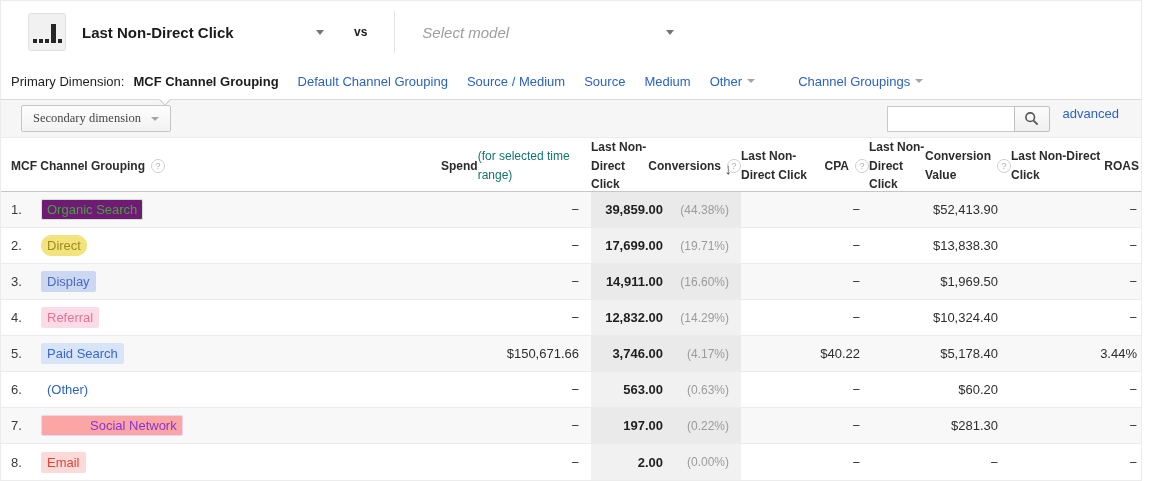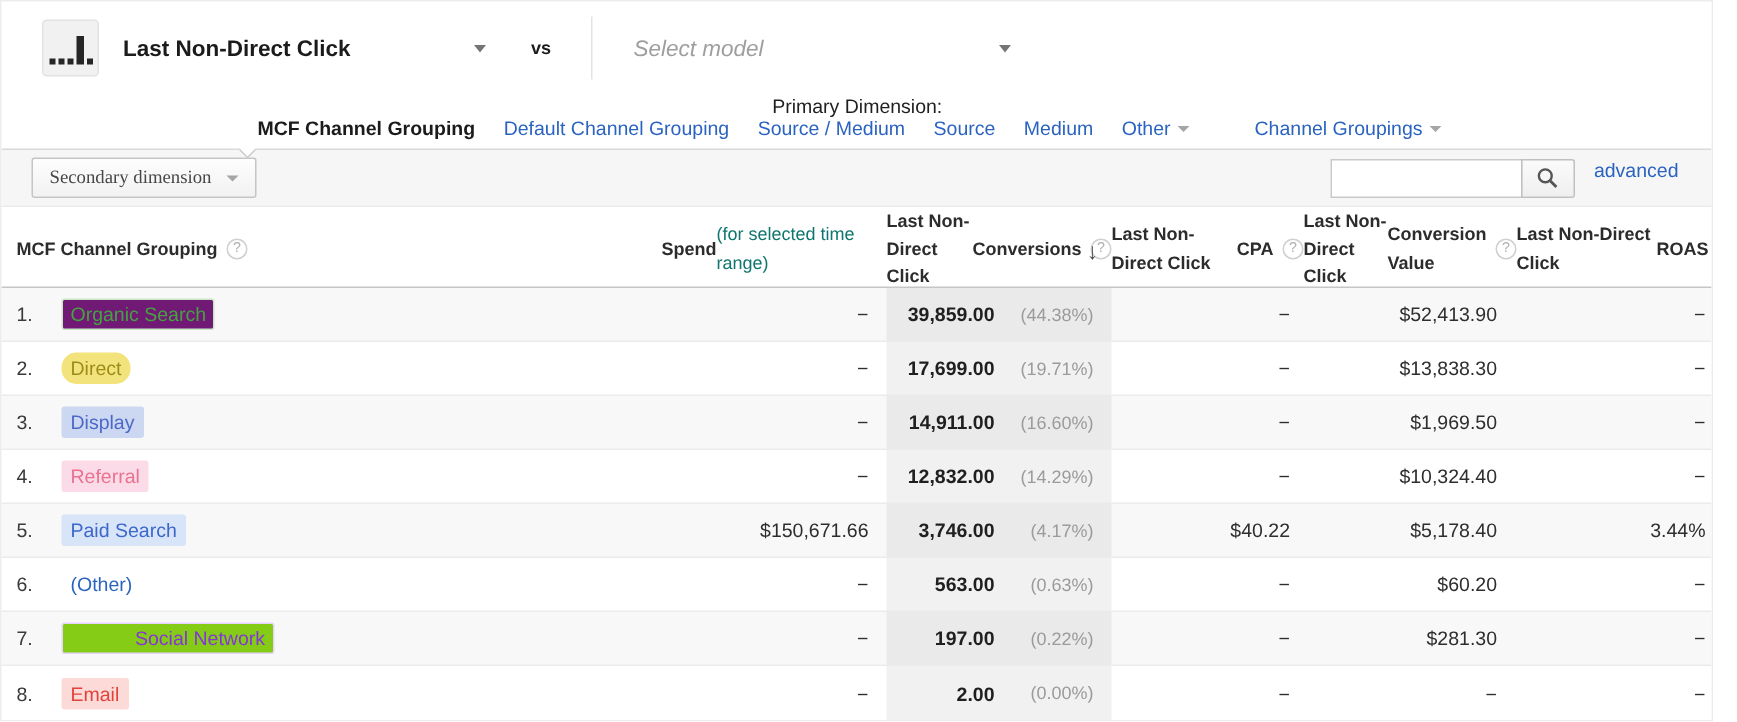--- a/index.html
+++ b/index.html
@@ -17,21 +17,21 @@
   .model-select.primary { width:242px; margin-left:16px; }
   .model-name { font-weight:bold; font-size:15px; color:#1b1b1b; }
   .caret { width:0; height:0; border-left:4.5px solid transparent; border-right:4.5px solid transparent; border-top:5px solid #757575; }
   .vs { font-weight:bold; font-size:12px; color:#1b1b1b; margin-left:30px; }
   .divider-v { width:1px; height:42px; background:#e3e3e3; margin:0 27px; }
   .model-select.secondary { width:252px; }
   .placeholder { font-style:italic; font-size:15px; color:#9e9e9e; }
 
   
   .primary-dim-bar { height:37px; display:flex; align-items:center; padding-left:10px;
-    border-bottom:1px solid #d9d9d9; position:relative; font-size:13px; background:#fff;flex-direction:column; }
+    border-bottom:1px solid #d9d9d9; position:relative; font-size:13px; background:#fff; }
   .pd-label { color:#1f1f1f; margin-right:9px; }
   #pd-tabs { display:flex; align-items:center; }
   .pd-tab { color:#2b63c1; cursor:pointer; display:inline-flex; align-items:center; gap:5px; margin-right:19px; }
   .pd-tab.selected { color:#1b1b1b; font-weight:bold; }
   .pd-tab.spaced { margin-left:24px; }
   .mini-caret { width:0; height:0; border-left:4px solid transparent; border-right:4px solid transparent; border-top:4px solid #a5a5a5; display:inline-block; }
   .notch { position:absolute; left:160px; bottom:-5px; width:8px; height:8px; background:#fff;
     border-right:1px solid #c9c9c9; border-bottom:1px solid #c9c9c9; transform:rotate(45deg); z-index:3; }
 
   
@@ -267,21 +267,21 @@
           <span class="val">563.00</span>
           <span class="pct">(0.63%)</span>
         </div>
         <div class="cell num cell-cpa">−</div>
         <div class="cell num cell-value">$60.20</div>
         <div class="cell num cell-roas">−</div>
       </div>
       <div class="trow grid-row odd">
         <div class="cell cell-channel">
           <span class="idx">7.</span>
-          <span class="chip" style="color: rgb(134, 53, 216); background: #84cc16; border-color: rgb(231, 211, 251); padding-left: 48px;">Social Network</span>
+          <span class="chip" style="color: rgb(134, 53, 216); background: #fca5a5; border-color: rgb(231, 211, 251); padding-left: 48px;">Social Network</span>
         </div>
         <div class="cell num cell-spend">−</div>
         <div class="cell num cell-conv">
           <span class="val">197.00</span>
           <span class="pct">(0.22%)</span>
         </div>
         <div class="cell num cell-cpa">−</div>
         <div class="cell num cell-value">$281.30</div>
         <div class="cell num cell-roas">−</div>
       </div>

